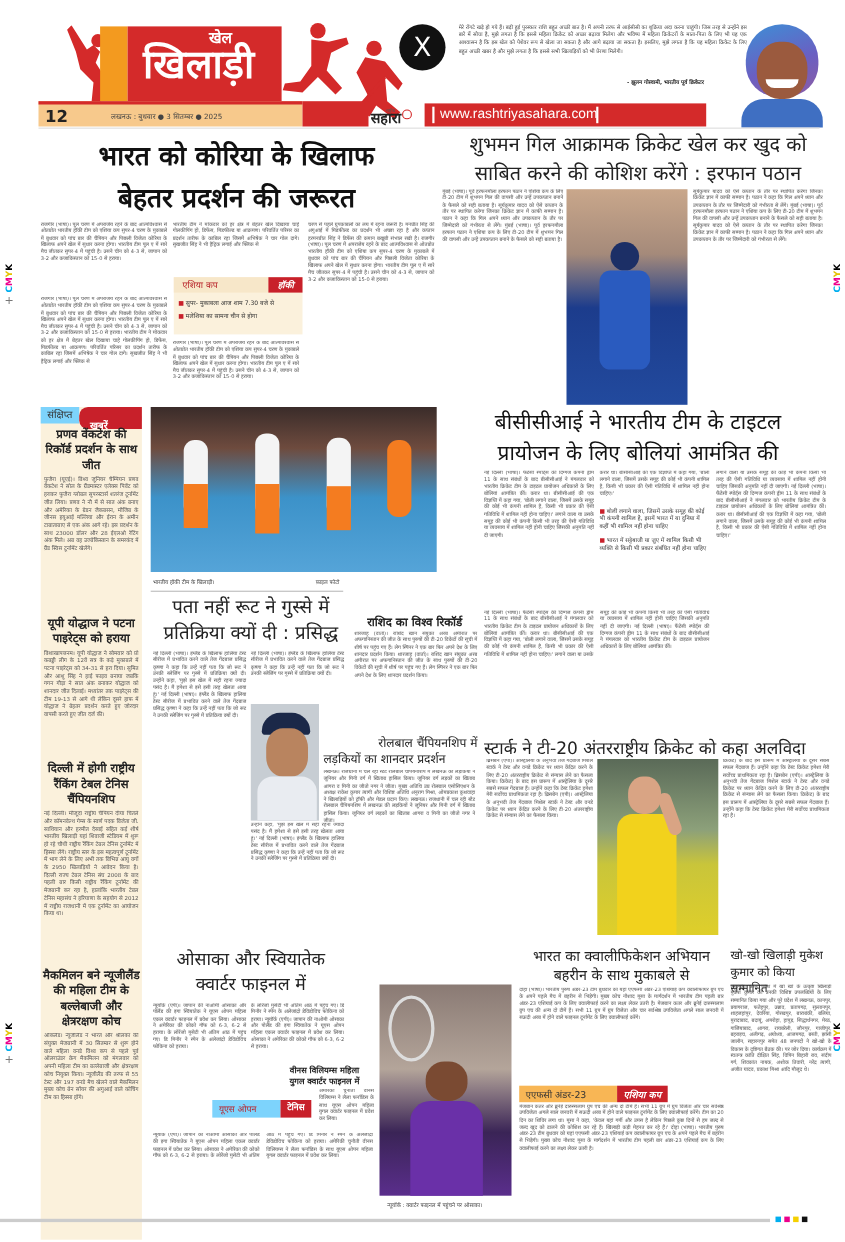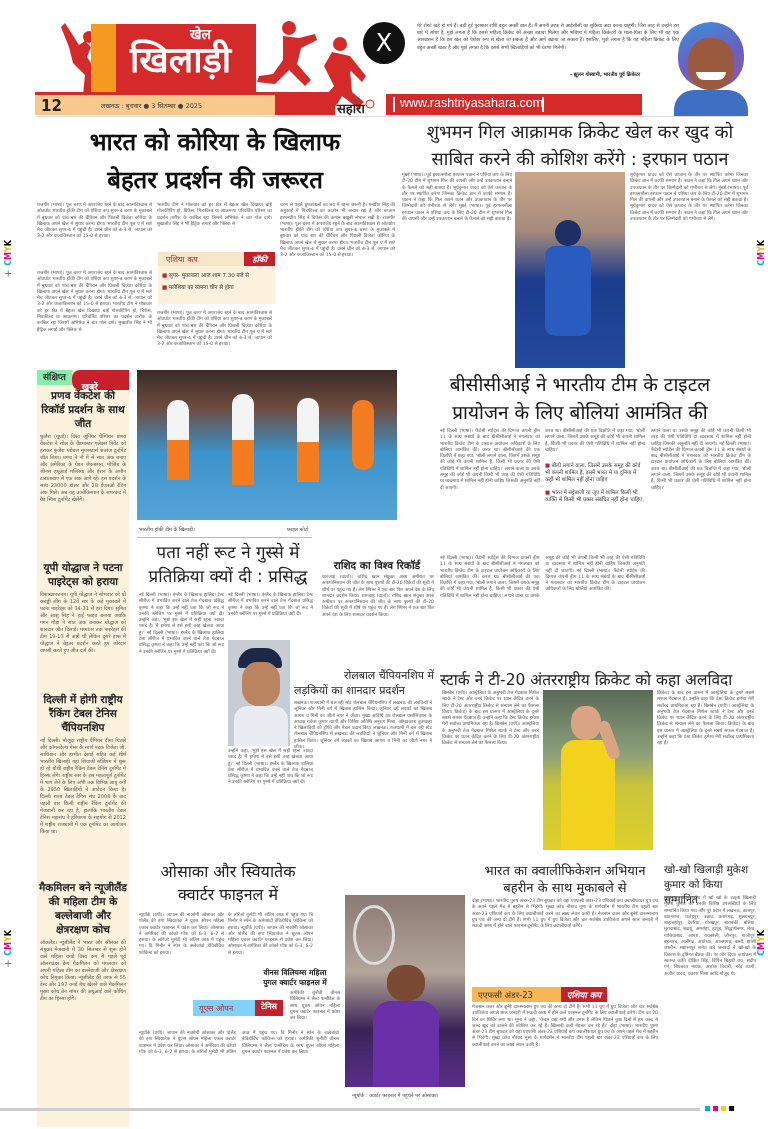--- a/index.html
+++ b/index.html
@@ -134,21 +134,21 @@
 </div>
 <div class="abs txt" style="left:651px;top:428px;width:100px;height:210px">
   <span>लगाने वाला या उसके समूह की कोई भी कंपनी किसी भी तरह की ऐसी गतिविधि या व्यवसाय में शामिल नहीं होनी चाहिए जिसकी अनुमति नहीं दी जाएगी।</span> <span>नई दिल्ली (भाषा)। फैंटेसी स्पोर्ट्स की दिग्गज कंपनी ड्रीम 11 के साथ संबंधों के बाद बीसीसीआई ने मंगलवार को भारतीय क्रिकेट टीम के टाइटल प्रायोजन अधिकारों के लिए बोलियां आमंत्रित कीं।</span> <span>करार था। बीसीसीआई की एक विज्ञप्ति में कहा गया, 'बोली लगाने वाला, जिसमें उसके समूह की कोई भी कंपनी शामिल है, किसी भी प्रकार की ऐसी गतिविधि में शामिल नहीं होना चाहिए।'</span>
 </div>
 <div class="abs txt" style="left:440px;top:555px;width:205px;height:90px;column-count:2;column-gap:6px">
   <span>नई दिल्ली (भाषा)। फैंटेसी स्पोर्ट्स की दिग्गज कंपनी ड्रीम 11 के साथ संबंधों के बाद बीसीसीआई ने मंगलवार को भारतीय क्रिकेट टीम के टाइटल प्रायोजन अधिकारों के लिए बोलियां आमंत्रित कीं।</span> <span>करार था। बीसीसीआई की एक विज्ञप्ति में कहा गया, 'बोली लगाने वाला, जिसमें उसके समूह की कोई भी कंपनी शामिल है, किसी भी प्रकार की ऐसी गतिविधि में शामिल नहीं होना चाहिए।'</span> <span>लगाने वाला या उसके समूह की कोई भी कंपनी किसी भी तरह की ऐसी गतिविधि या व्यवसाय में शामिल नहीं होनी चाहिए जिसकी अनुमति नहीं दी जाएगी।</span> <span>नई दिल्ली (भाषा)। फैंटेसी स्पोर्ट्स की दिग्गज कंपनी ड्रीम 11 के साथ संबंधों के बाद बीसीसीआई ने मंगलवार को भारतीय क्रिकेट टीम के टाइटल प्रायोजन अधिकारों के लिए बोलियां आमंत्रित कीं।</span>
 </div>
 
 <div class="abs brief" style="left:37px;top:370px;width:92px;height:757px">
   <div class="tag" style="height:15px;font-size:9px">
-    <span class="a" style="padding:0 6px;background:#86efac;color:#333;border:none;font-weight:bold">संक्षिप्त</span>
+    <span class="a" style="padding:0 6px;background:#7dd3fc;color:#333;border:none;font-weight:normal">संक्षिप्त</span>
     <span class="b" style="flex:1;padding:10px 10px;border-radius:8px 0 0 8px;font-style:normal">खबरें</span>
   </div>
   <h4>प्रणव वेंकटेश की रिकॉर्ड प्रदर्शन के साथ जीत</h4>
   <div class="txt" style="margin:0 3px;height:124px;font-size:5px;line-height:7px">फुजैरा (यूएई)। विश्व जूनियर चैम्पियन प्रणव वेंकटेश ने सोल के ग्रैंडमास्टर एलेक्स पिवेंट को हराकर फुजैरा ग्लोबल सुपरस्टार्स शतरंज टूर्नामेंट जीत लिया। प्रणव ने नौ में से सात अंक बनाए और अमेरिका के ग्रेडन जैकबसन, मौजिब के जीनस हयूआई मल्लिया और ईरान के अमीन टाबाताबाए से एक अंक आगे रहे। इस प्रदर्शन के साथ 23000 डॉलर और 28 ईएलओ रेटिंग अंक मिले। अब वह उज्बेकिस्तान के समरकंद में ग्रैंड स्विस टूर्नामेंट खेलेंगे।</div>
   <h4>यूपी योद्धाज ने पटना पाइरेट्स को हराया</h4>
   <div class="txt" style="margin:0 3px;height:98px;font-size:5px;line-height:7px">विशाखापत्तनम। यूपी योद्धाज ने सोमवार को प्रो कबड्डी लीग के 12वें सत्र के कड़े मुकाबले में पटना पाइरेट्स को 34-31 से हरा दिया। सुमित और आशु सिंह ने हाई फाइव बनाया जबकि गगन गौड़ा ने सात अंक बनाकर योद्धाज को शानदार जीत दिलाई। मध्यांतर तक पाइरेट्स की टीम 19-13 से आगे थी लेकिन दूसरे हाफ में योद्धाज ने बेहतर प्रदर्शन करते हुए जोरदार वापसी करते हुए जीत दर्ज की।</div>
   <h4>दिल्ली में होगी राष्ट्रीय रैंकिंग टेबल टेनिस चैंपियनशिप</h4>
   <div class="txt" style="margin:0 3px;height:140px;font-size:5px;line-height:7px">नई दिल्ली। मौजूदा राष्ट्रीय चैंपियन दीया चितले और कॉमनवेल्थ गेम्स के स्वर्ण पदक विजेता जी. साथियान और हरमीत देसाई सहित कई शीर्ष भारतीय खिलाड़ी यहां शिवाजी स्टेडियम में शुरू हो रहे चौथी राष्ट्रीय रैंकिंग टेबल टेनिस टूर्नामेंट में हिस्सा लेंगे। राष्ट्रीय स्तर के इस महत्वपूर्ण टूर्नामेंट में भाग लेने के लिए अभी तक विभिन्न आयु वर्गों के 2950 खिलाड़ियों ने आवेदन किया है। दिल्ली राज्य टेबल टेनिस संघ 2008 के बाद पहली बार किसी राष्ट्रीय रैंकिंग टूर्नामेंट की मेजबानी कर रहा है, हालांकि भारतीय टेबल टेनिस महासंघ ने हरियाणा के सहयोग से 2012 में राष्ट्रीय राजधानी में एक टूर्नामेंट का आयोजन किया था।</div>
   <h4>मैकमिलन बने न्यूजीलैंड की महिला टीम के बल्लेबाजी और क्षेत्ररक्षण कोच</h4>
   <div class="txt" style="margin:0 3px;height:190px;font-size:5px;line-height:7px">ऑकलैंड। न्यूजीलैंड ने भारत और श्रीलंका की संयुक्त मेजबानी में 30 सितम्बर से शुरू होने वाले महिला वनडे विश्व कप से पहले पूर्व ऑलराउंडर क्रेग मैकमिलन को मंगलवार को अपनी महिला टीम का बल्लेबाजी और क्षेत्ररक्षण कोच नियुक्त किया। न्यूजीलैंड की तरफ से 55 टेस्ट और 197 वनडे मैच खेलने वाले मैकमिलन मुख्य कोच बेन सॉयर की अगुआई वाले कोचिंग टीम का हिस्सा होंगे।</div>

